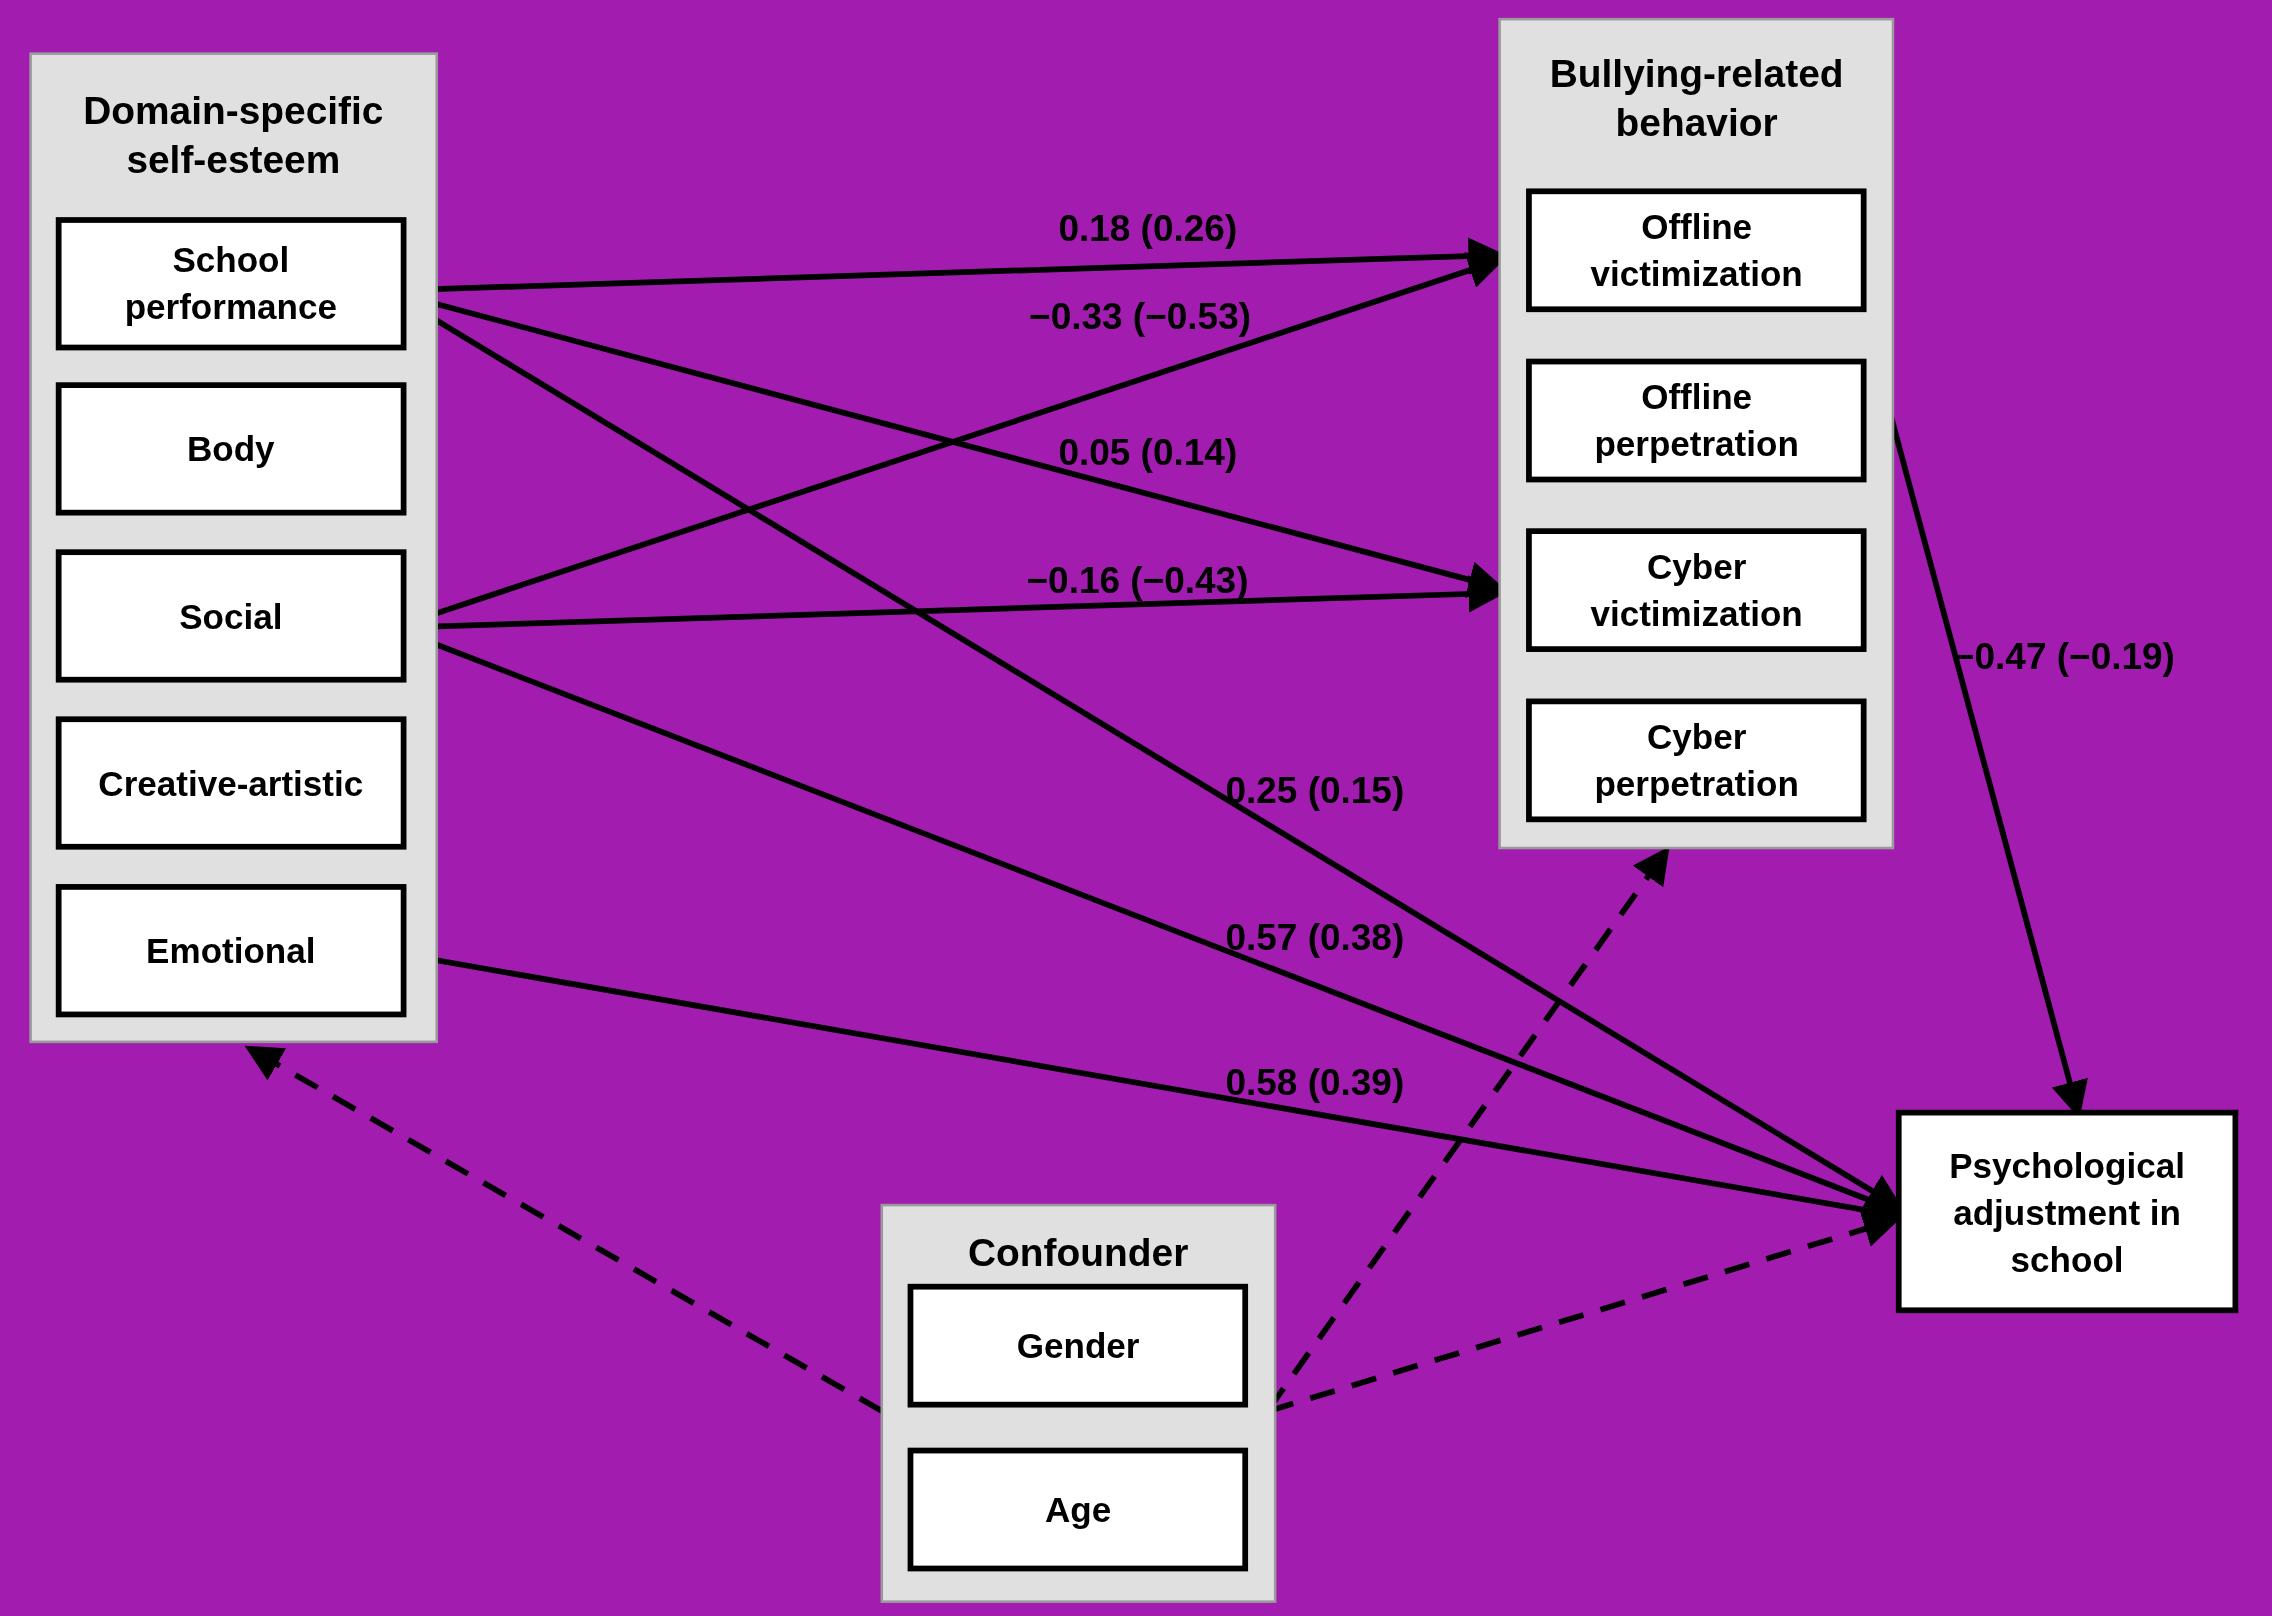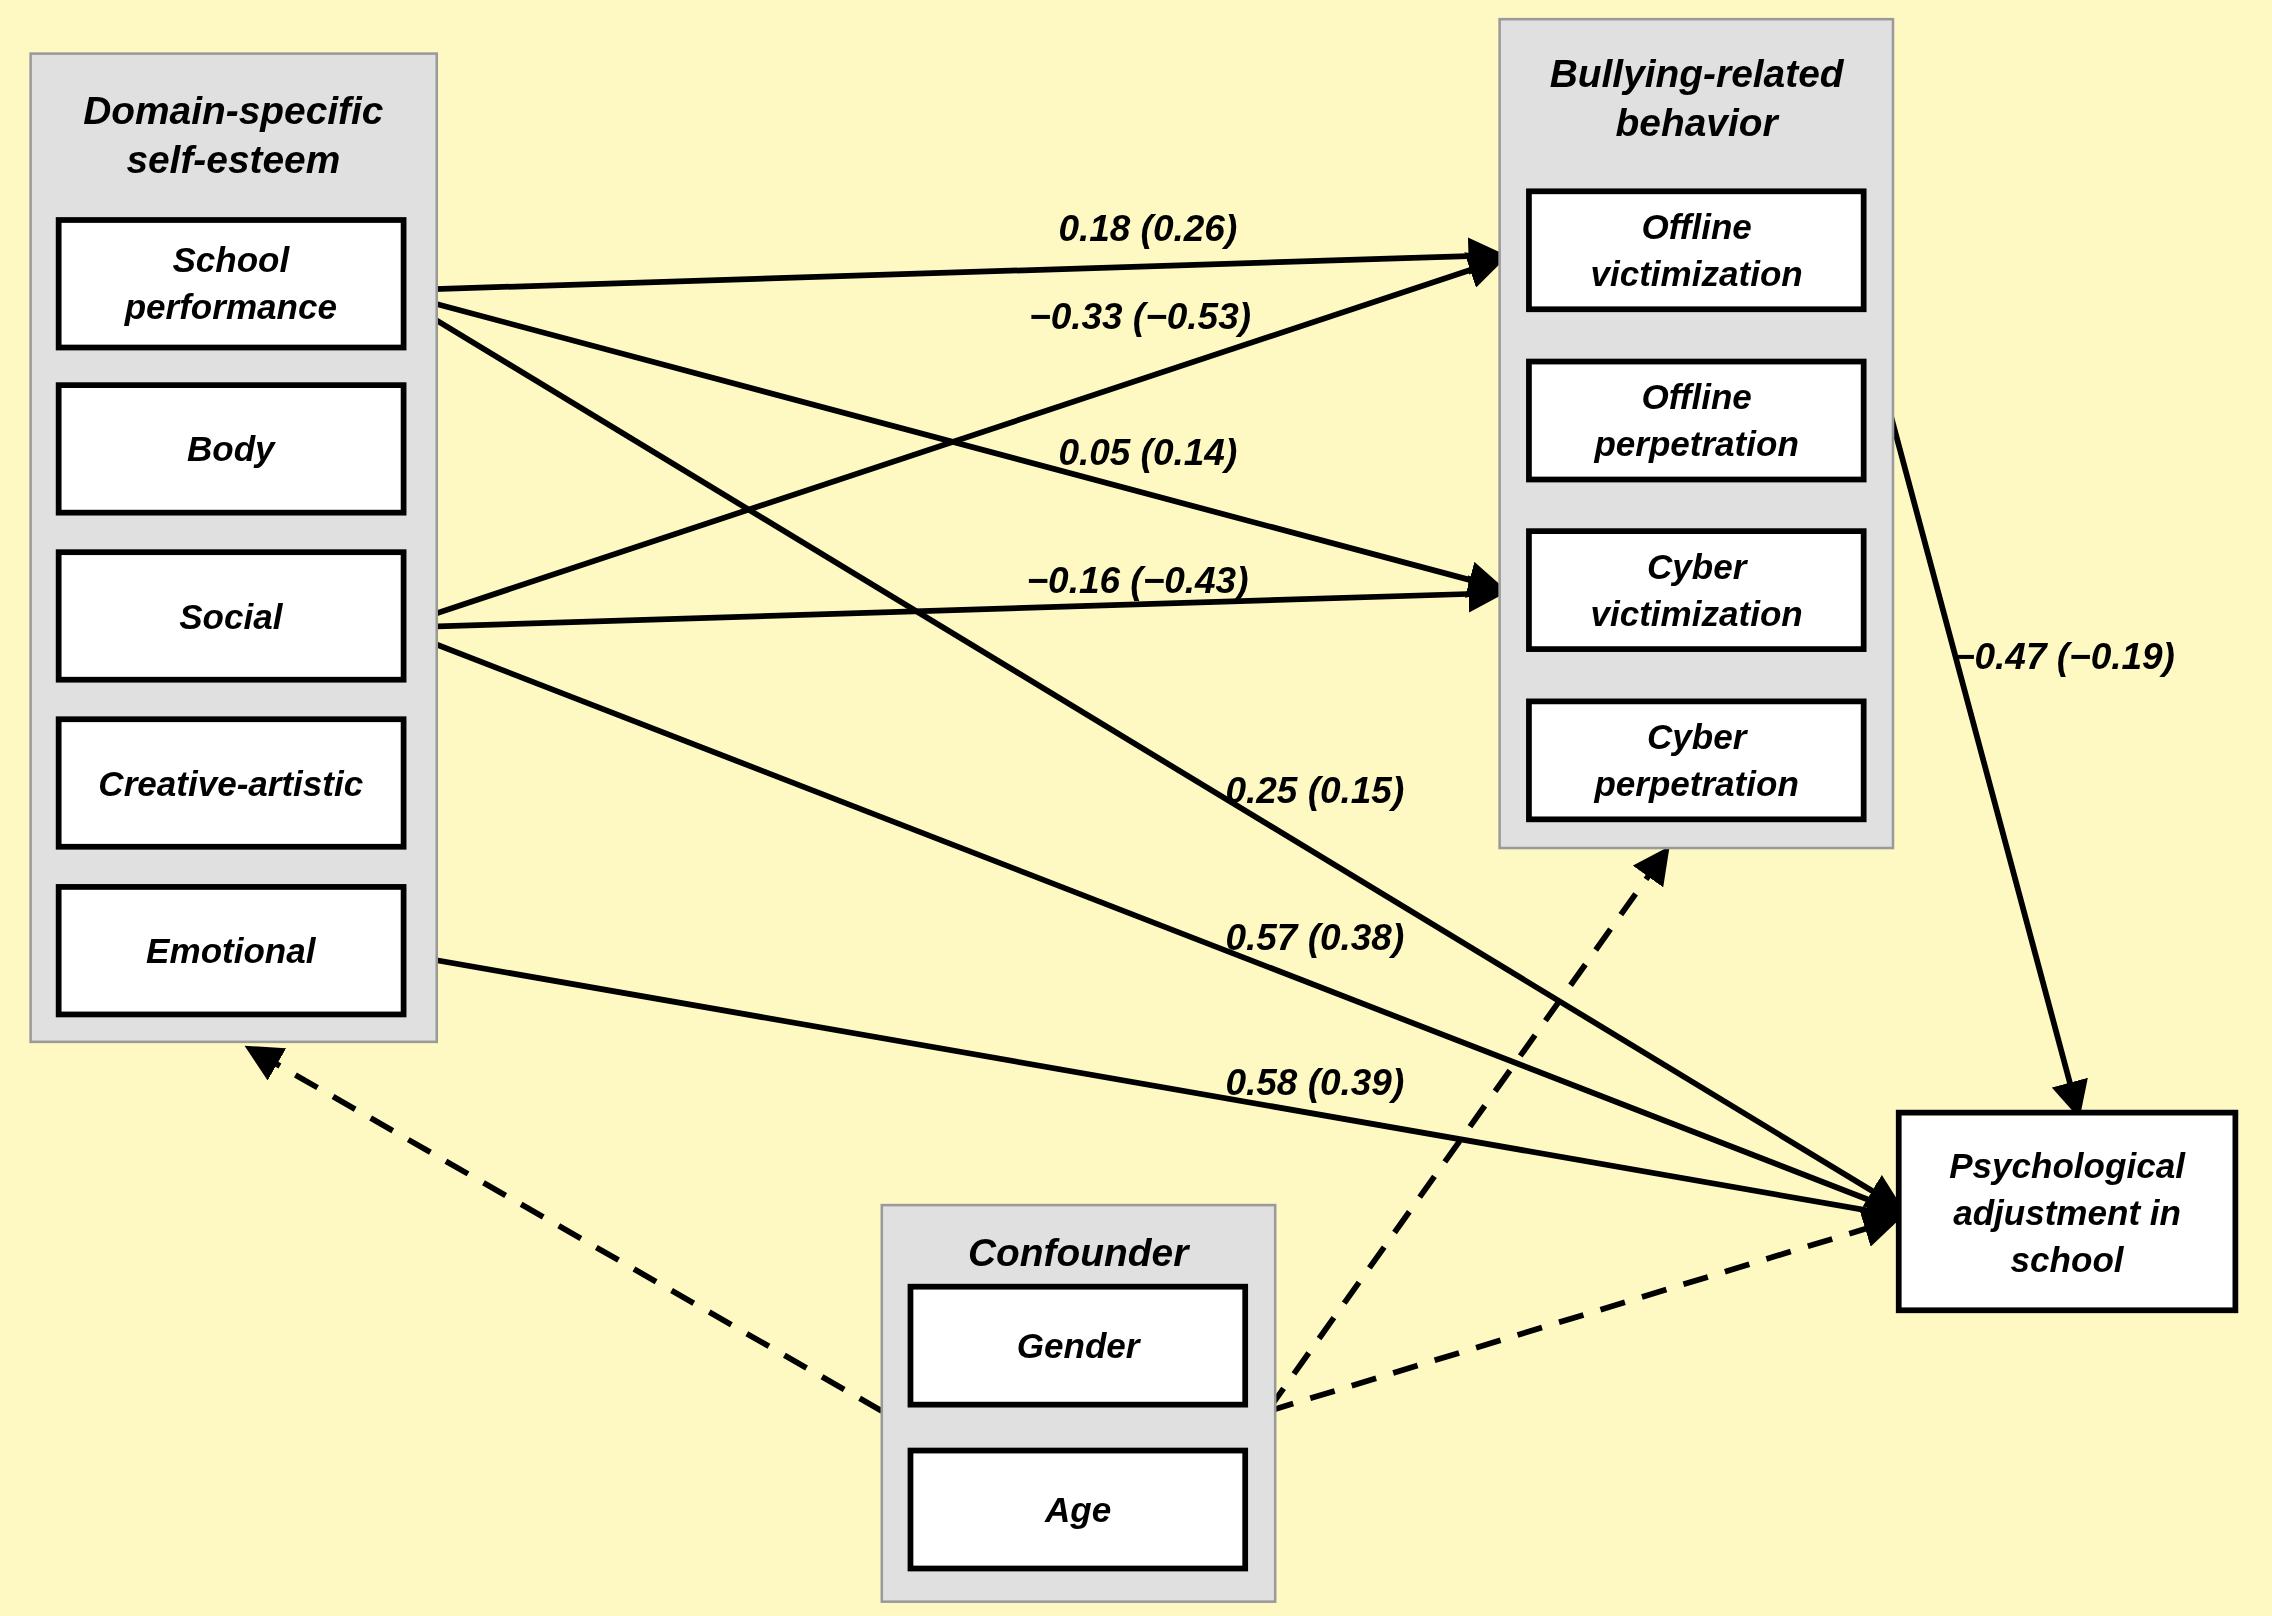--- a/index.html
+++ b/index.html
@@ -7,23 +7,22 @@
     padding: 0;
     background: #ffffff;
   }
   body {
     font-family: "Liberation Sans", sans-serif;
   }
   #stage {
     position: relative;
     width: 2273px;
     height: 1617px;
-    background: #fef9c3;
+    background: #a21caf;
     overflow: hidden;
-    font-style: italic;
   }
   svg.diagram {
     position: absolute;
     top: 0;
     left: 0;
     width: 2273px;
     height: 1617px;
   }
   
   .panel {

